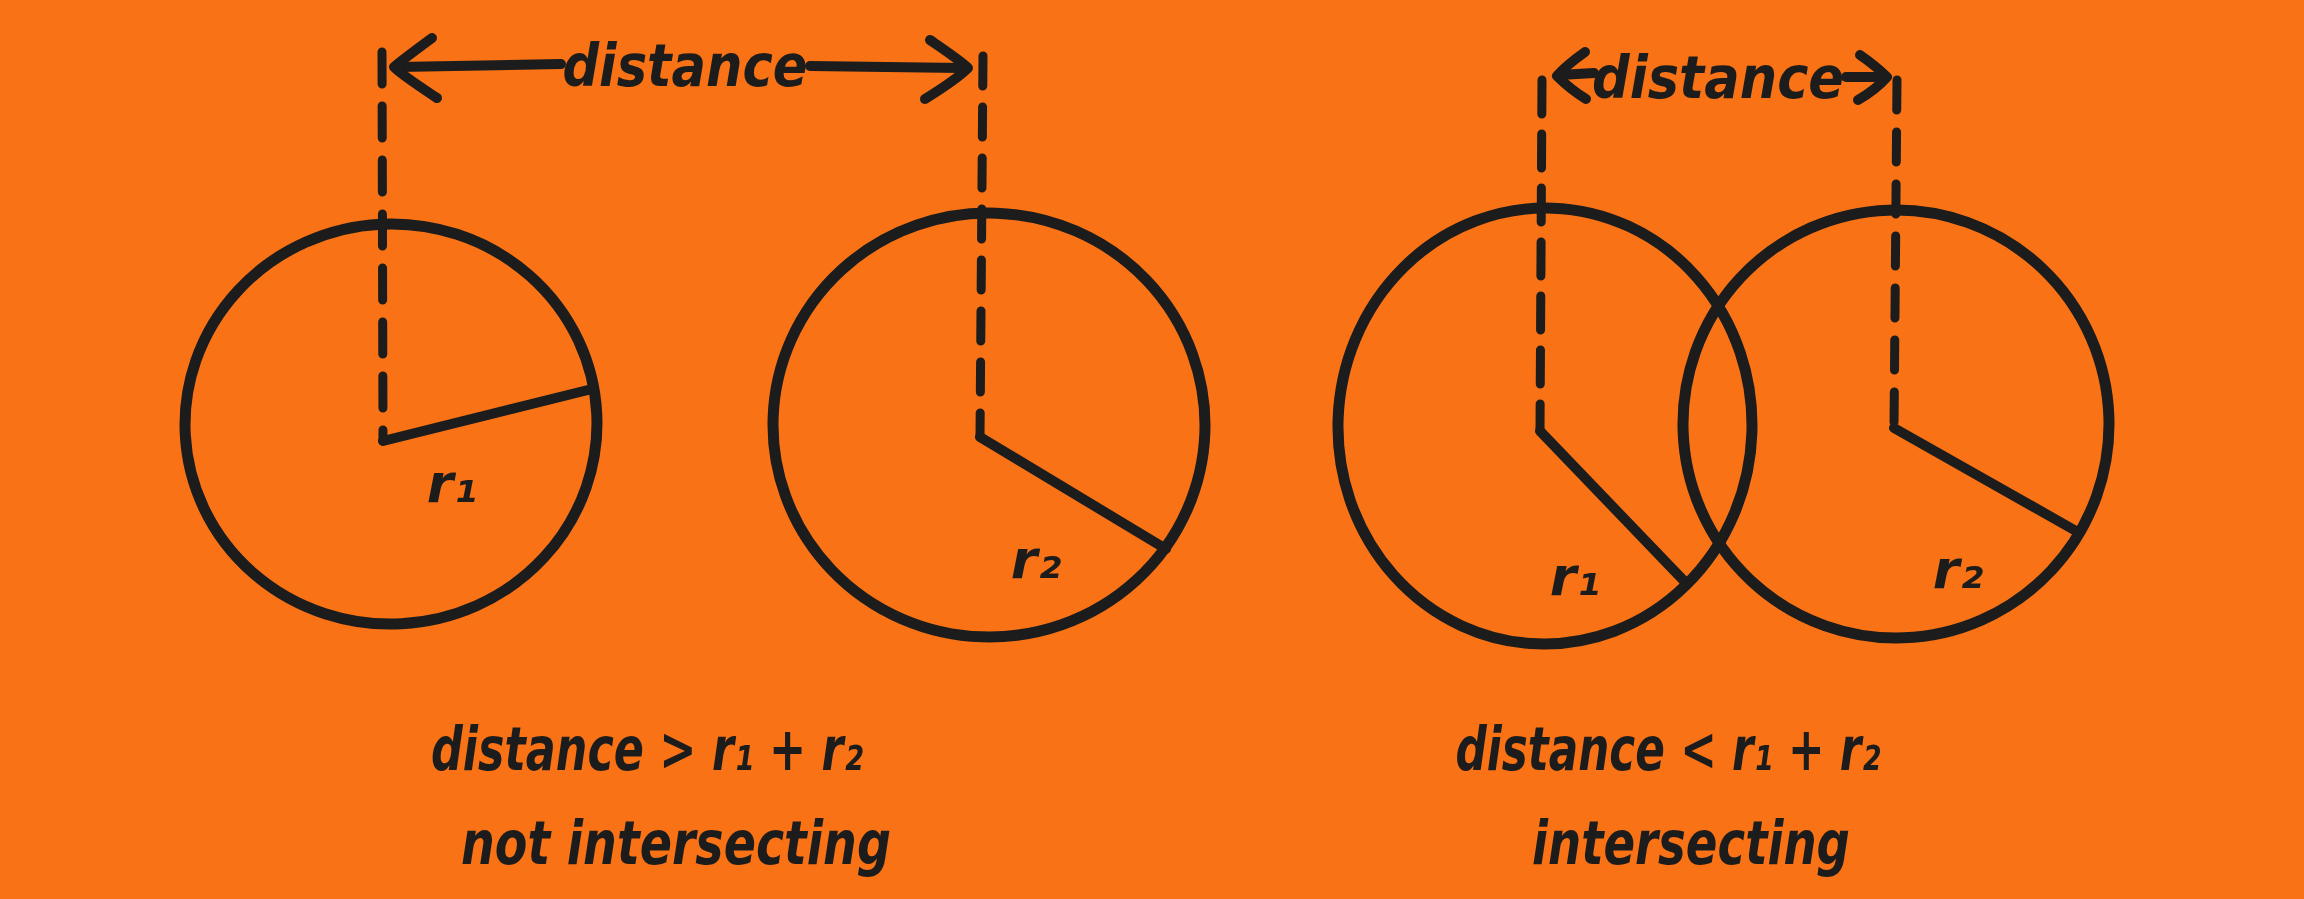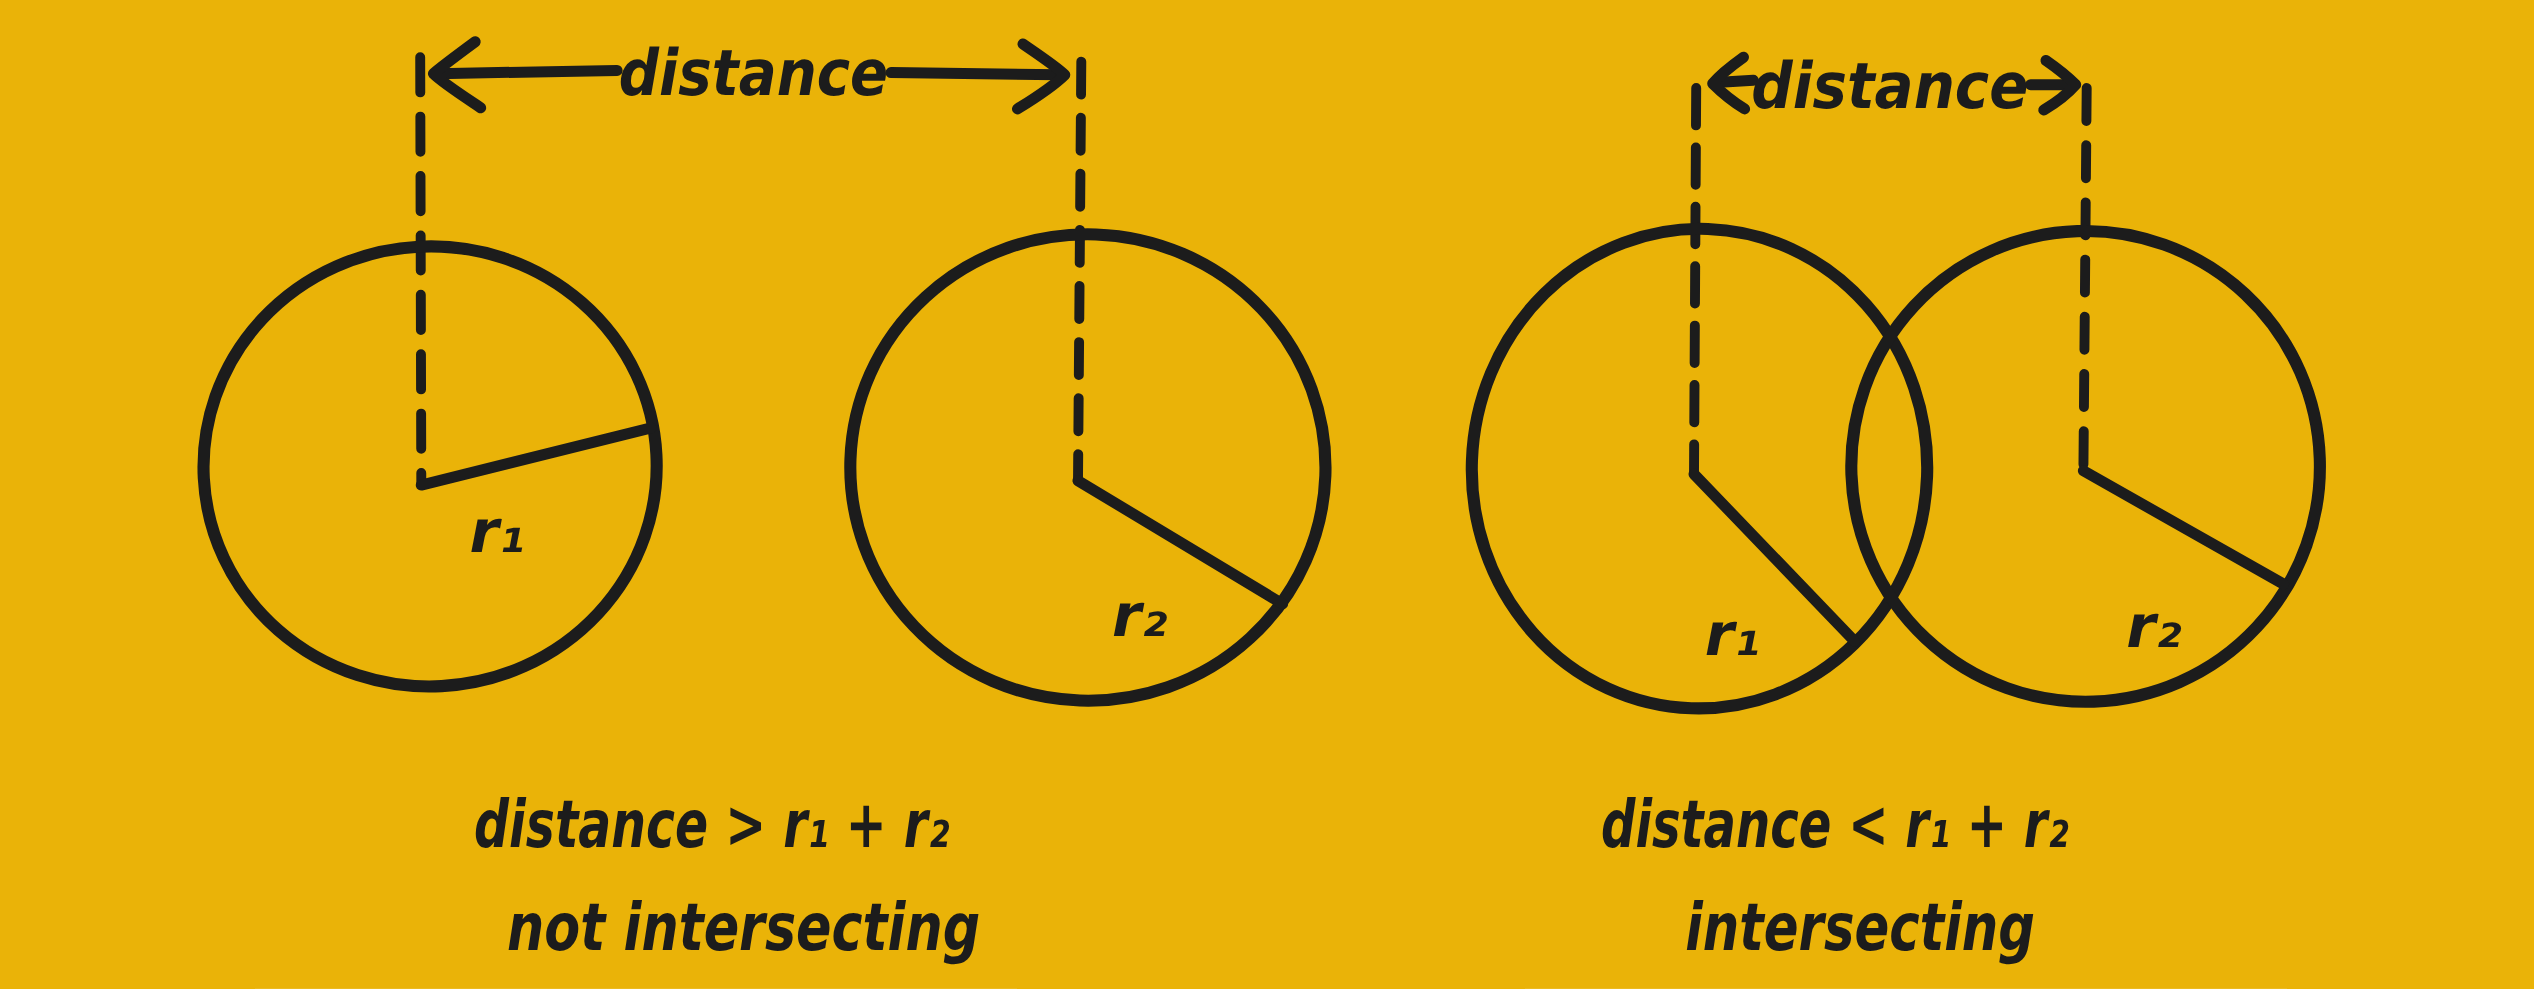--- a/index.html
+++ b/index.html
@@ -4,21 +4,21 @@
 <style>
   html, body {
     margin: 0;
     padding: 0;
     background: #ffffff;
   }
   .stage {
     position: relative;
     width: 2304px;
     height: 899px;
-    background: #eab308;
+    background: #f97316;
     overflow: hidden;
   }
   svg { display: block; }
   .ink-stroke {
     stroke: #1c1c1c;
     fill: none;
     stroke-linecap: round;
     stroke-linejoin: round;
   }
   .circle-stroke   { stroke-width: 11; }

